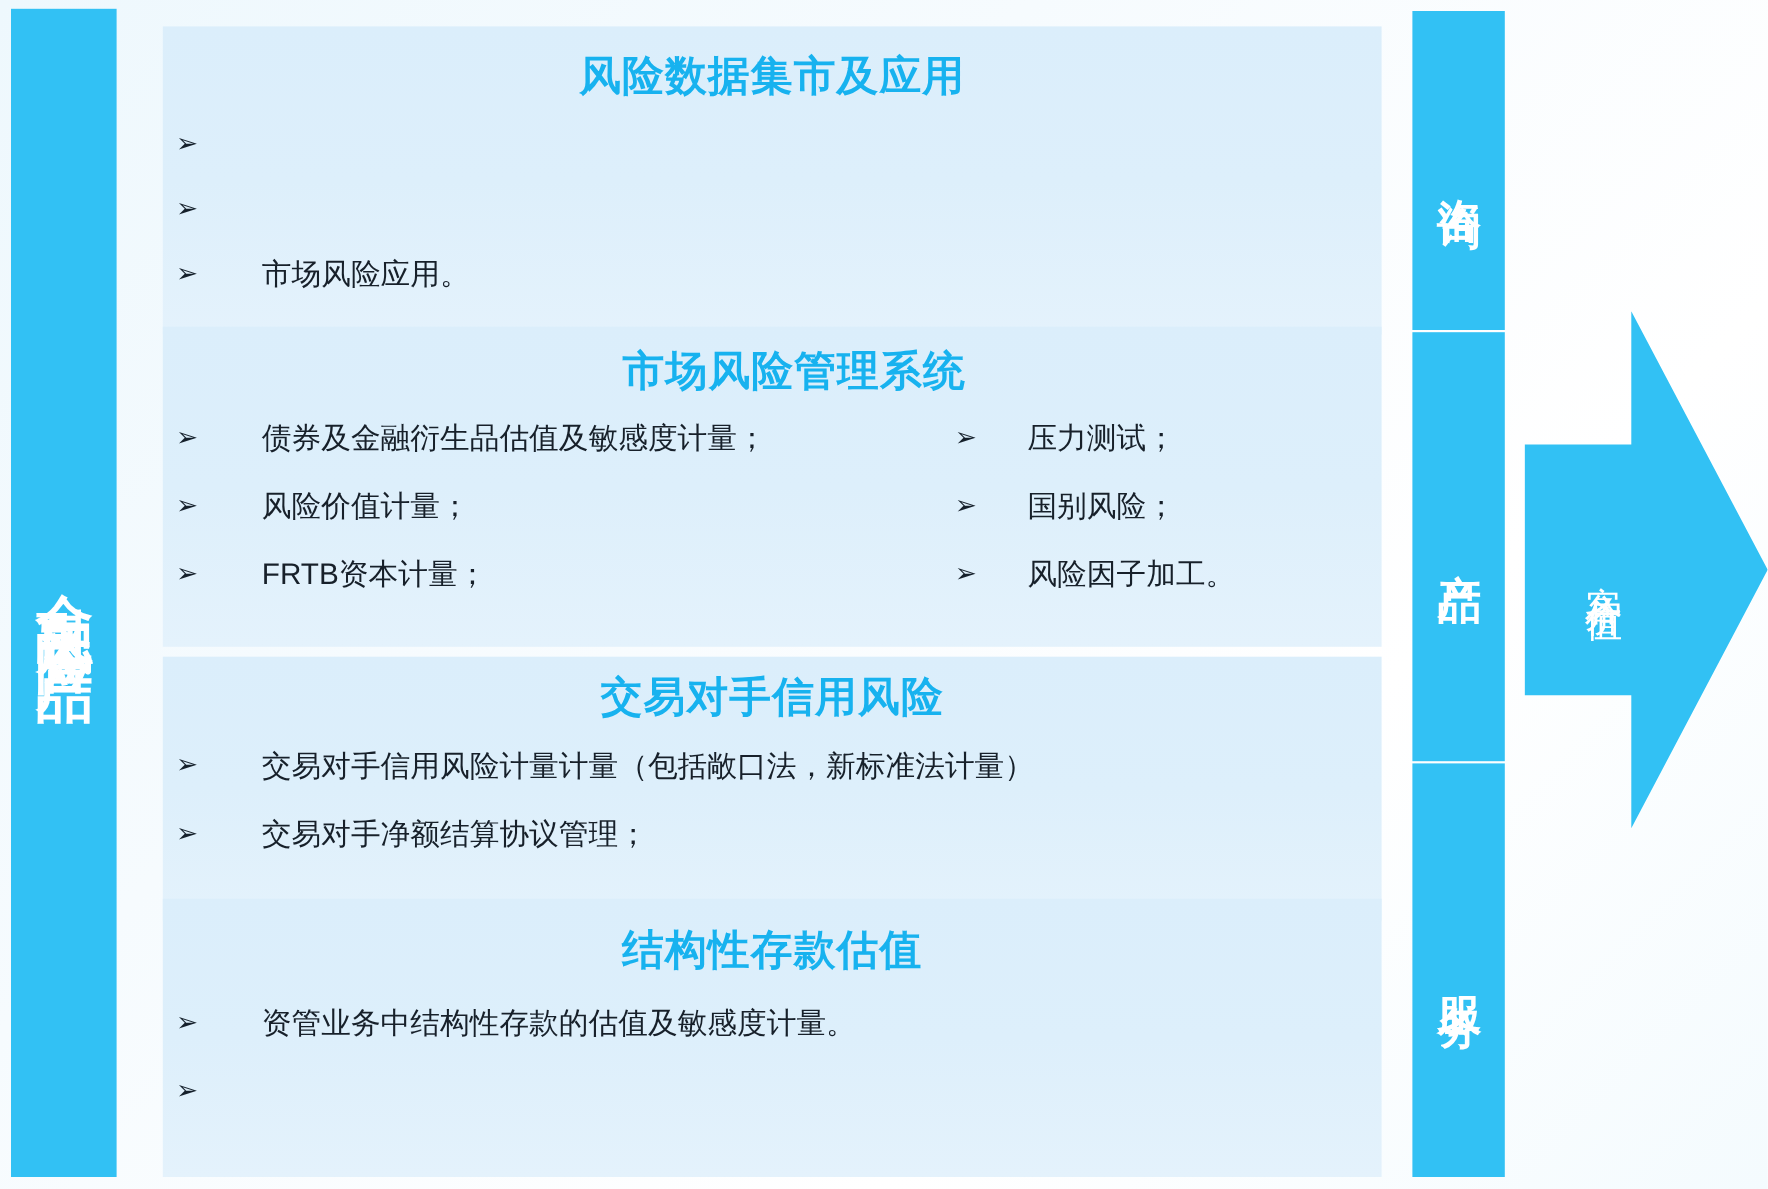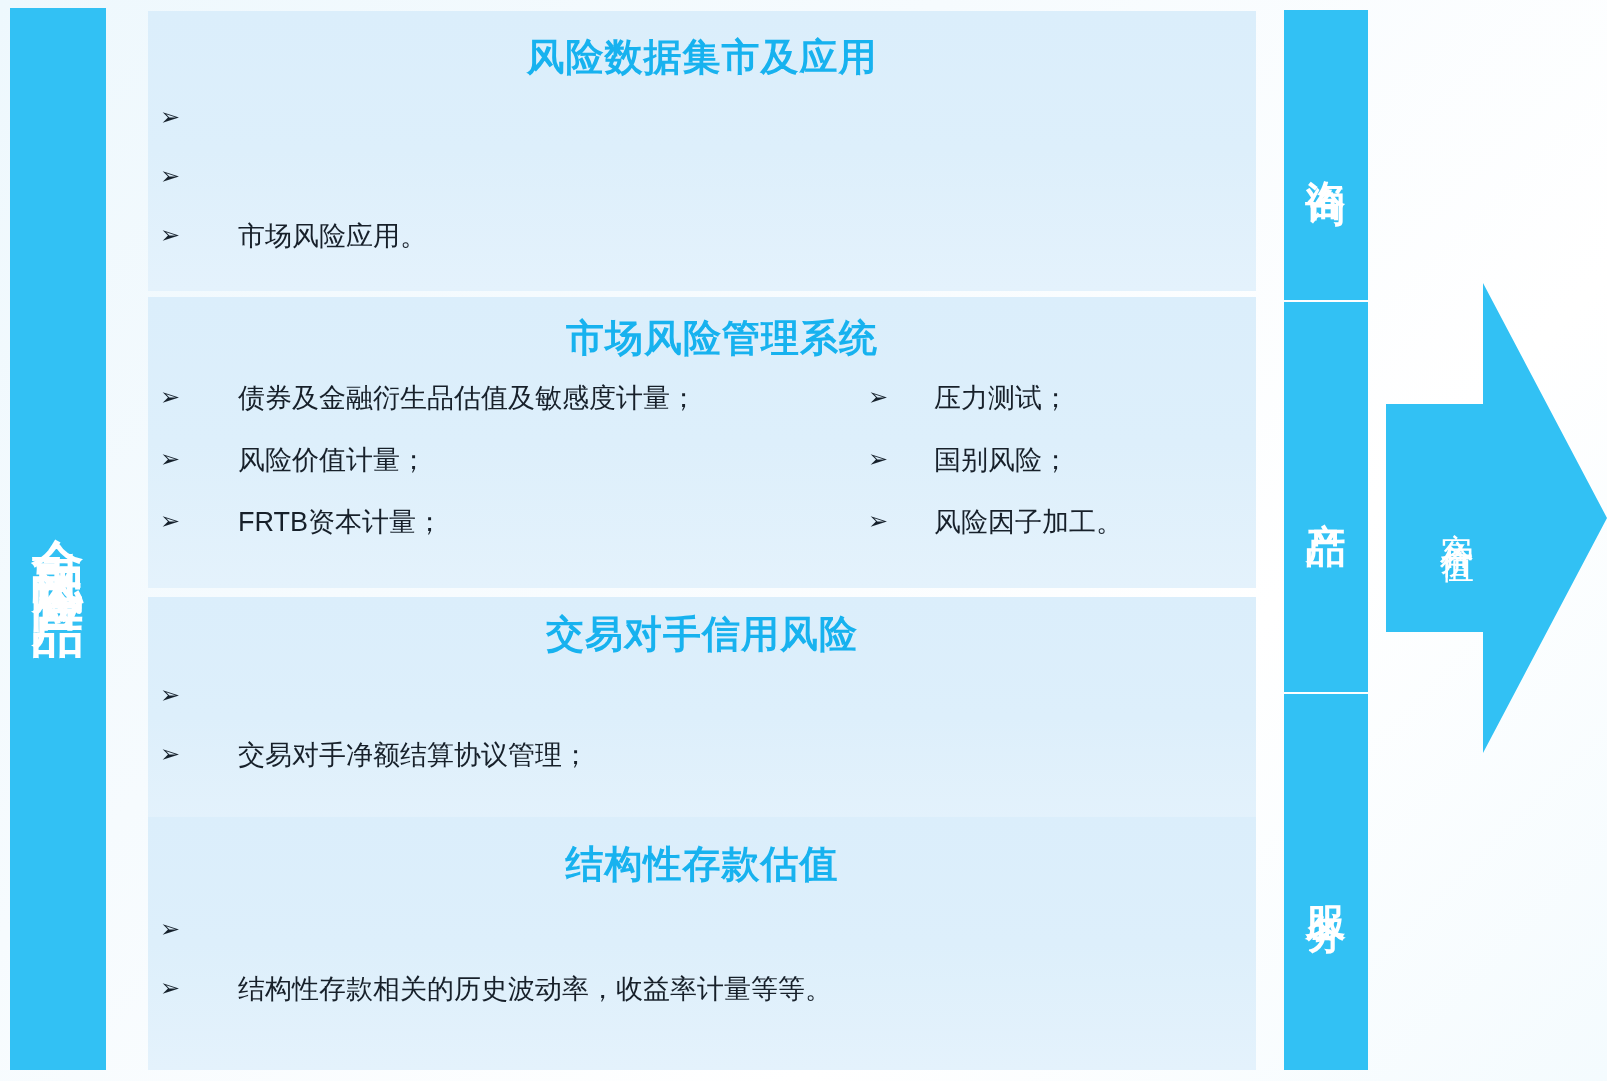--- a/index.html
+++ b/index.html
@@ -43,21 +43,21 @@
   .panel {
     position: absolute;
     left: 148px; top: 8px;
     width: 1108px; height: 1062px;
   }
   .section {
     position: absolute;
     left: 0; right: 0;
     background: linear-gradient(180deg, #dbeefb 0%, #ddeffb 50%, #e4f2fc 100%);
   }
-  .sec-1 { top: 3px;   height: 280px; }
+  .sec-1 { top: 16px;   height: 280px; }
   .sec-2 { top: 289px; height: 291px; }
   .sec-3 { top: 589px; height: 240px; }
   .sec-4 { top: 809px; height: 253px; }
 
   .sec-title {
     text-align: center;
     color: #17b2ef;
     font-weight: bold;
     font-size: 38px;
     letter-spacing: 1px;
@@ -217,37 +217,38 @@
           </li>
         </ul>
       </div>
     </div>
 
     <div class="section sec-3">
       <div class="sec-title">交易对手信用风险</div>
       <ul class="bullets">
         <li class="bullet">
           <span class="marker">➢</span>
+          <span class="btext">交易对手信用风险计量计量（包括敞口法，新标准法计量）</span>
         </li>
         <li class="bullet">
           <span class="marker">➢</span>
           <span class="btext">交易对手净额结算协议管理；</span>
         </li>
       </ul>
     </div>
 
     <div class="section sec-4">
       <div class="sec-title">结构性存款估值</div>
       <ul class="bullets">
         <li class="bullet">
           <span class="marker">➢</span>
-        </li>
-        <li class="bullet">
-          <span class="marker">➢</span>
-          <span class="btext">结构性存款相关的历史波动率，收益率计量等等。</span>
+          <span class="btext">资管业务中结构性存款的估值及敏感度计量。</span>
+        </li>
+        <li class="bullet">
+          <span class="marker">➢</span>
         </li>
       </ul>
     </div>
 
   </div>
 
   <div class="right-col">
     <div class="rbox rbox-1">
       <span class="vtext">咨询</span>
     </div>

